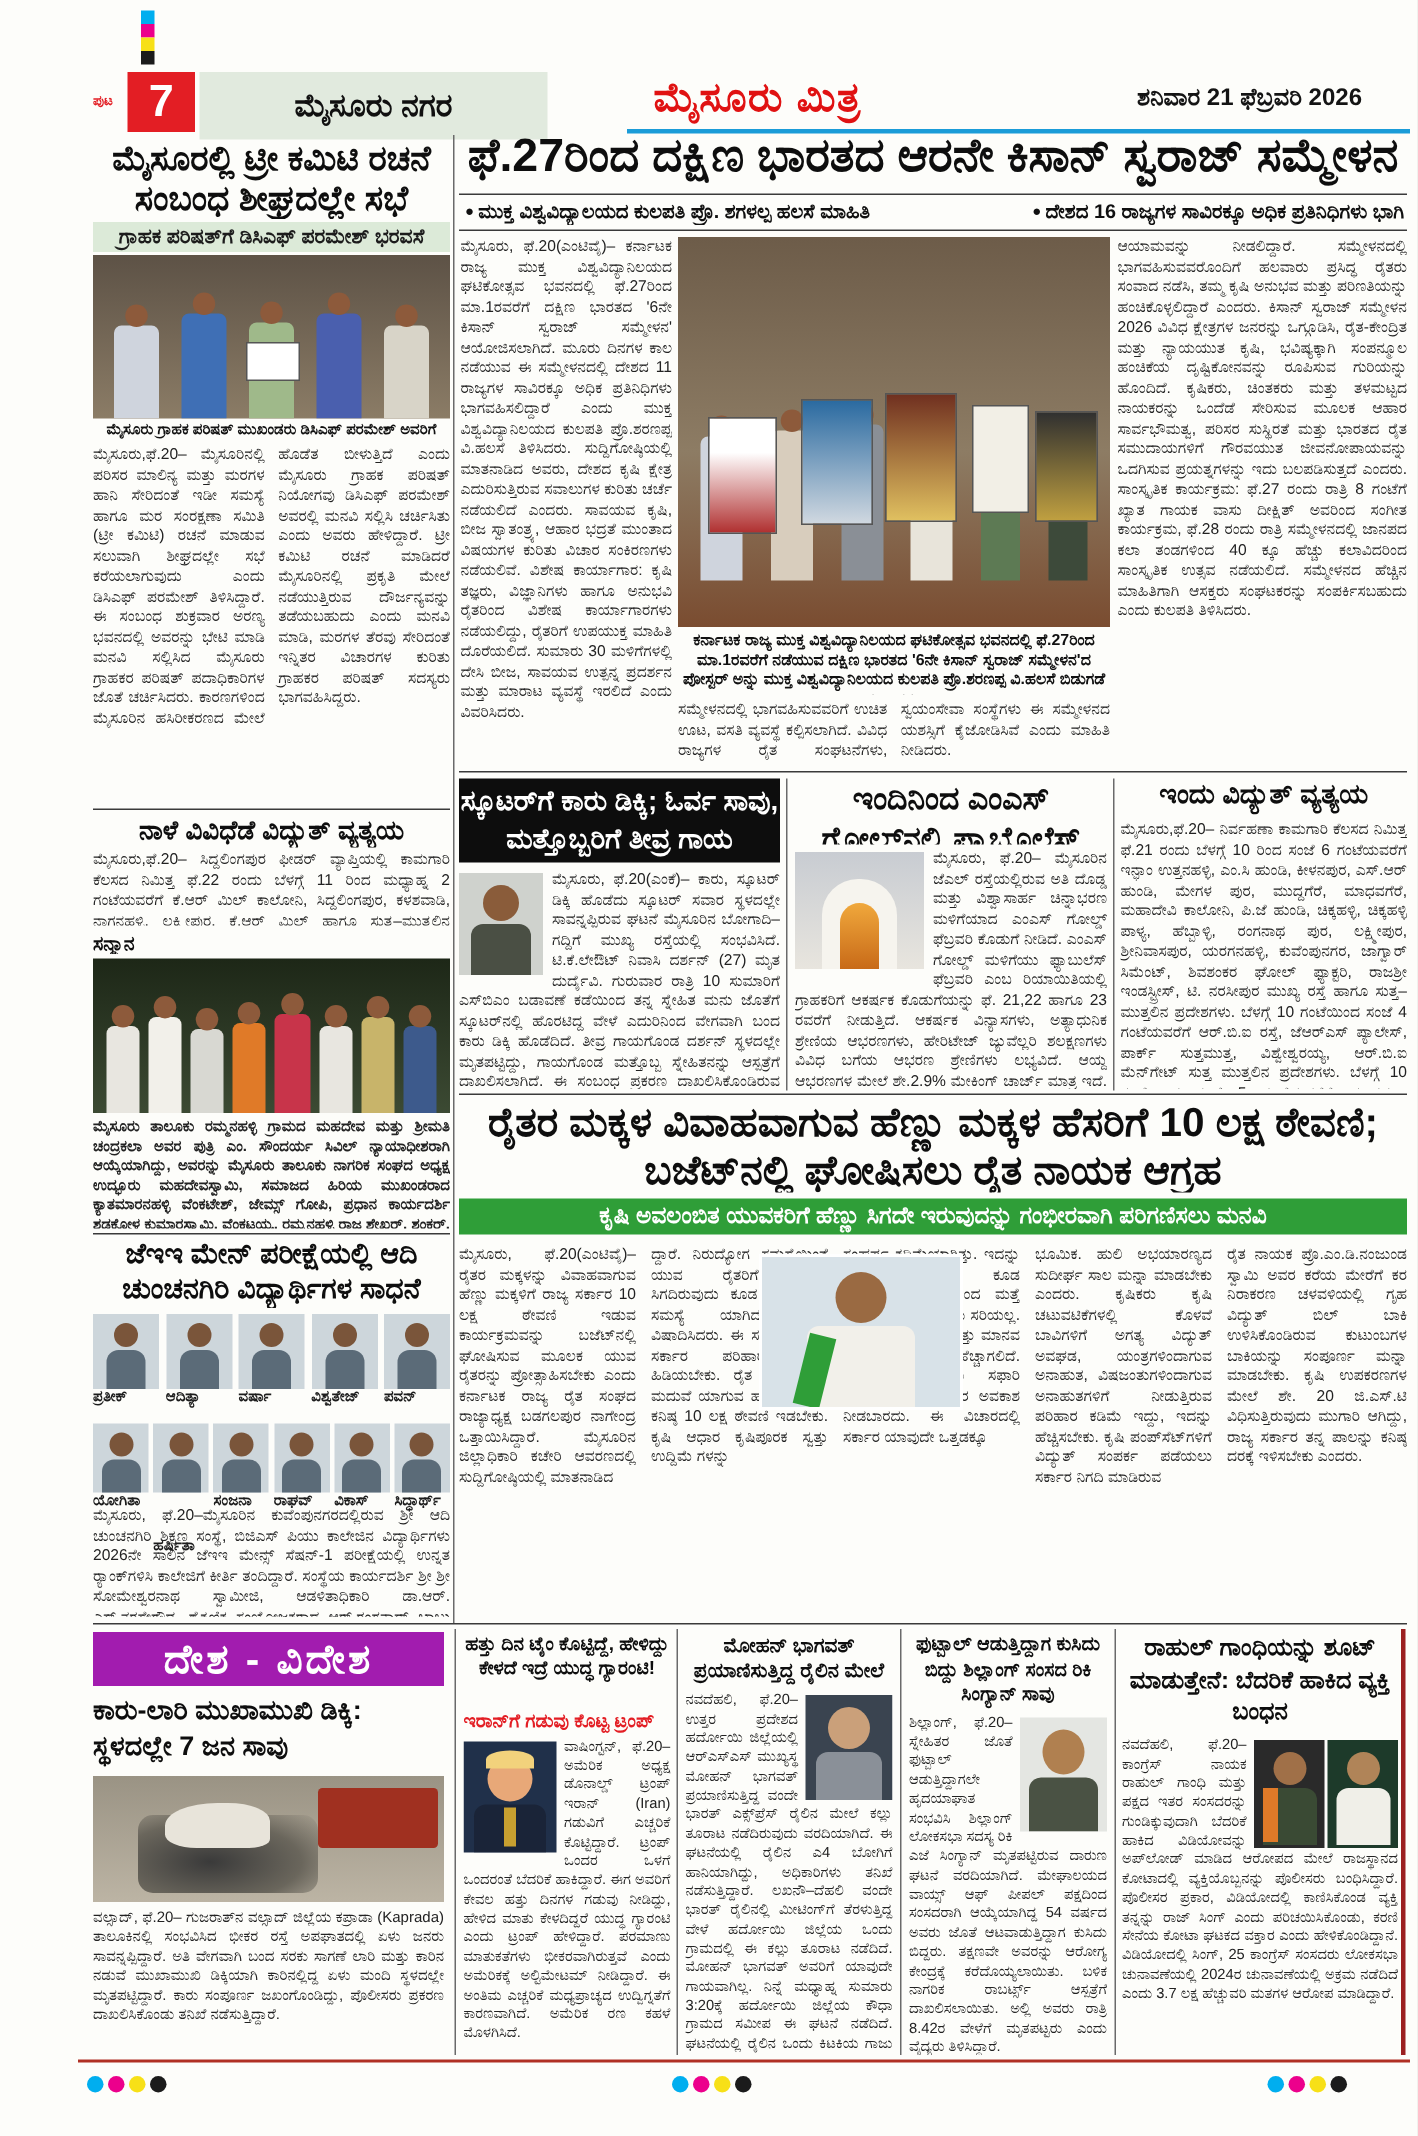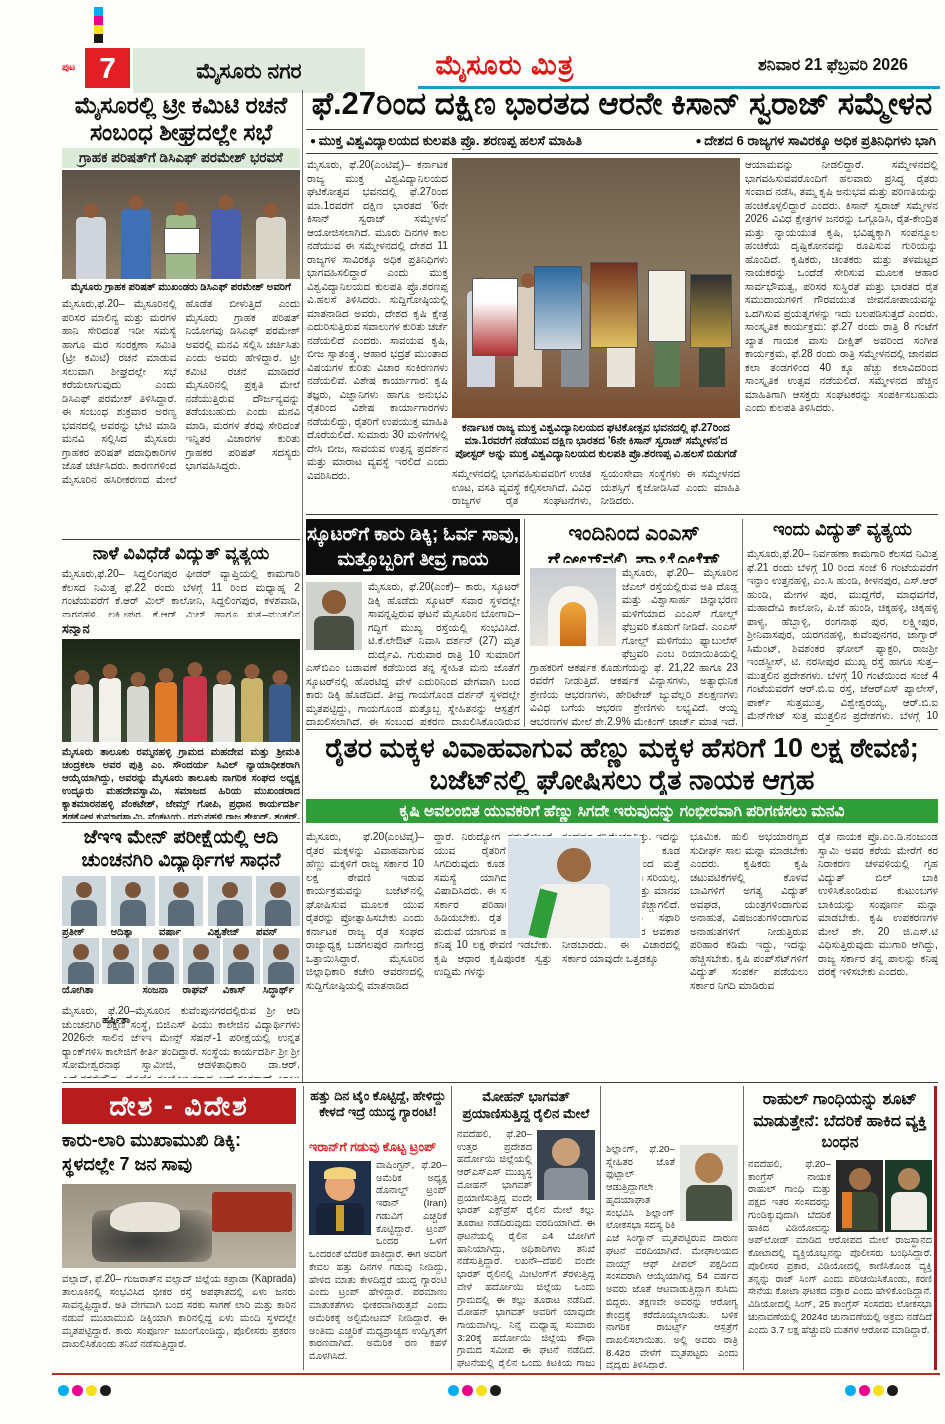--- a/index.html
+++ b/index.html
@@ -47,21 +47,21 @@
   .sph{background:#cdd6db;position:relative;overflow:hidden;}
   .sph::before{content:"";position:absolute;top:6px;left:50%;transform:translateX(-50%);
       width:16px;height:16px;border-radius:50%;background:#7a553a;}
   .sph::after{content:"";position:absolute;top:24px;left:50%;transform:translateX(-50%);
       width:26px;height:28px;border-radius:8px 8px 0 0;background:#5b6b78;}
 
   .blackbox{background:#0d0d0d;color:#fff;font-weight:bold;font-size:18.5px;line-height:1.35;
       display:flex;align-items:center;justify-content:center;text-align:center;}
   .greenband{background:#2f9e38;color:#fff;font-weight:bold;font-size:15.5px;
       display:flex;align-items:center;justify-content:center;}
-  .redband{background:#b91c1c;color:#fff;font-weight:bold;font-size:27px;letter-spacing:2px;
+  .redband{background:#a21caf;color:#fff;font-weight:bold;font-size:27px;letter-spacing:2px;
       display:flex;align-items:center;justify-content:center;}
   .redtext{color:#e31e24;}
   .bullets{display:flex;justify-content:space-between;font-weight:bold;font-size:13.2px;color:#101010;}
   .bullets span::before{content:"● ";font-size:10px;position:relative;top:-1px;}
 </style>
 </head>
 <body>
 
 <div class="page">
 
@@ -135,21 +135,21 @@
         </div>
       <div class="scell" style="width:44px;">
           <div class="sph" style="height:50px;"></div>
           <div class="namecap">ವಿಶ್ವತೇಜ್</div>
         </div>
       <div class="scell" style="width:44px;">
           <div class="sph" style="height:50px;"></div>
           <div class="namecap">ಪವನ್</div>
         </div>
     </div>
-    <div class="srow" style="margin-top:1px;font-family:Liberation Serif, serif;">
+    <div class="srow" style="margin-top:12px;font-family:Liberation Serif, serif;">
       <div class="scell" style="width:37px;">
           <div class="sph" style="height:46px;"></div>
           <div class="namecap">ಯೋಗಿತಾ</div>
         </div>
       <div class="scell" style="width:37px;gap:30px;">
           <div class="sph" style="height:46px;"></div>
           <div class="namecap">ಹರ್ಷಿತಾ</div>
         </div>
       <div class="scell" style="width:37px;">
           <div class="sph" style="height:46px;"></div>
@@ -167,22 +167,22 @@
           <div class="sph" style="height:46px;"></div>
           <div class="namecap">ಸಿದ್ಧಾರ್ಥ್</div>
         </div>
     </div>
   </div>
   <div class="abs body-txt just clip" style="left:62px;top:1004px;width:238px;height:74px;">ಮೈಸೂರು, ಫೆ.20–ಮೈಸೂರಿನ ಕುವೆಂಪುನಗರದಲ್ಲಿರುವ ಶ್ರೀ ಆದಿ ಚುಂಚನಗಿರಿ ಶಿಕ್ಷಣ ಸಂಸ್ಥೆ, ಬಿಜಿಎಸ್ ಪಿಯು ಕಾಲೇಜಿನ ವಿದ್ಯಾರ್ಥಿಗಳು 2026ನೇ ಸಾಲಿನ ಜೆಇಇ ಮೇನ್ಸ್ ಸೆಷನ್-1 ಪರೀಕ್ಷೆಯಲ್ಲಿ ಉನ್ನತ ರ‍್ಯಾಂಕ್‌ಗಳಿಸಿ ಕಾಲೇಜಿಗೆ ಕೀರ್ತಿ ತಂದಿದ್ದಾರೆ. ಸಂಸ್ಥೆಯ ಕಾರ್ಯದರ್ಶಿ ಶ್ರೀ ಶ್ರೀ ಸೋಮೇಶ್ವರನಾಥ ಸ್ವಾಮೀಜಿ, ಆಡಳಿತಾಧಿಕಾರಿ ಡಾ.ಆರ್. ಎಸ್.ನರಸೇಗೌಡ, ಶೈಕ್ಷಣಿಕ ಸಂಯೋಜಕರಾದ ಆರ್.ರಂಗನಾಥ್ ಬಾಬು ಮತ್ತು ಪ್ರಾಂಶುಪಾಲರು, ಉಪನ್ಯಾಸಕರು ಈ ಸಾಧನೆ ಮಾಡಿದ ವಿದ್ಯಾರ್ಥಿಗಳನ್ನು ಅಭಿನಂದಿಸಿದ್ದಾರೆ.</div>
 
   <div class="abs hl ctr clip" style="left:306px;top:86px;width:632px;height:40px;font-size:31px;">ಫೆ.27ರಿಂದ ದಕ್ಷಿಣ ಭಾರತದ ಆರನೇ ಕಿಸಾನ್ ಸ್ವರಾಜ್ ಸಮ್ಮೇಳನ</div>
   <div class="abs rule" style="left:306px;top:129px;width:632px;"></div>
   <div class="abs bullets clip" style="left:310px;top:133px;width:626px;height:17px;">
-    <span>ಮುಕ್ತ ವಿಶ್ವವಿದ್ಯಾಲಯದ ಕುಲಪತಿ ಪ್ರೊ. ಶರಣಪ್ಪ ಹಲಸೆ ಮಾಹಿತಿ</span>
-    <span>ದೇಶದ 6 ರಾಜ್ಯಗಳ ಸಾವಿರಕ್ಕೂ ಅಧಿಕ ಪ್ರತಿನಿಧಿಗಳು ಭಾಗಿ</span>
+    <span>ಮುಕ್ತ ವಿಶ್ವವಿದ್ಯಾಲಯದ ಕುಲಪತಿ ಪ್ರೊ. ಶಗಳಲ್ಪ ಹಲಸೆ ಮಾಹಿತಿ</span>
+    <span>ದೇಶದ 16 ರಾಜ್ಯಗಳ ಸಾವಿರಕ್ಕೂ ಅಧಿಕ ಪ್ರತಿನಿಧಿಗಳು ಭಾಗಿ</span>
   </div>
   <div class="abs rule" style="left:306px;top:153px;width:632px;"></div>
 
   <div class="abs body-txt just clip" style="left:307px;top:158px;width:141px;height:354px;">ಮೈಸೂರು, ಫೆ.20(ಎಂಟಿವೈ)– ಕರ್ನಾಟಕ ರಾಜ್ಯ ಮುಕ್ತ ವಿಶ್ವವಿದ್ಯಾನಿಲಯದ ಘಟಿಕೋತ್ಸವ ಭವನದಲ್ಲಿ ಫೆ.27ರಿಂದ ಮಾ.1ರವರೆಗೆ ದಕ್ಷಿಣ ಭಾರತದ '6ನೇ ಕಿಸಾನ್ ಸ್ವರಾಜ್ ಸಮ್ಮೇಳನ' ಆಯೋಜಿಸಲಾಗಿದೆ. ಮೂರು ದಿನಗಳ ಕಾಲ ನಡೆಯುವ ಈ ಸಮ್ಮೇಳನದಲ್ಲಿ ದೇಶದ 11 ರಾಜ್ಯಗಳ ಸಾವಿರಕ್ಕೂ ಅಧಿಕ ಪ್ರತಿನಿಧಿಗಳು ಭಾಗವಹಿಸಲಿದ್ದಾರೆ ಎಂದು ಮುಕ್ತ ವಿಶ್ವವಿದ್ಯಾನಿಲಯದ ಕುಲಪತಿ ಪ್ರೊ.ಶರಣಪ್ಪ ವಿ.ಹಲಸೆ ತಿಳಿಸಿದರು. ಸುದ್ದಿಗೋಷ್ಠಿಯಲ್ಲಿ ಮಾತನಾಡಿದ ಅವರು, ದೇಶದ ಕೃಷಿ ಕ್ಷೇತ್ರ ಎದುರಿಸುತ್ತಿರುವ ಸವಾಲುಗಳ ಕುರಿತು ಚರ್ಚೆ ನಡೆಯಲಿದೆ ಎಂದರು. ಸಾವಯವ ಕೃಷಿ, ಬೀಜ ಸ್ವಾತಂತ್ರ್ಯ, ಆಹಾರ ಭದ್ರತೆ ಮುಂತಾದ ವಿಷಯಗಳ ಕುರಿತು ವಿಚಾರ ಸಂಕಿರಣಗಳು ನಡೆಯಲಿವೆ. ವಿಶೇಷ ಕಾರ್ಯಾಗಾರ: ಕೃಷಿ ತಜ್ಞರು, ವಿಜ್ಞಾನಿಗಳು ಹಾಗೂ ಅನುಭವಿ ರೈತರಿಂದ ವಿಶೇಷ ಕಾರ್ಯಾಗಾರಗಳು ನಡೆಯಲಿದ್ದು, ರೈತರಿಗೆ ಉಪಯುಕ್ತ ಮಾಹಿತಿ ದೊರೆಯಲಿದೆ. ಸುಮಾರು 30 ಮಳಿಗೆಗಳಲ್ಲಿ ದೇಸಿ ಬೀಜ, ಸಾವಯವ ಉತ್ಪನ್ನ ಪ್ರದರ್ಶನ ಮತ್ತು ಮಾರಾಟ ವ್ಯವಸ್ಥೆ ಇರಲಿದೆ ಎಂದು ವಿವರಿಸಿದರು.</div>
 
   <div class="ph" style="left:452px;top:158px;width:288px;height:260px;background:linear-gradient(180deg,#6d5c49 0%,#8d7c64 55%,#7a4c30 100%);">
     <div class="frow" style="height:88%;">
       <div class="fig" style="width:28px;height:96px;background:#cfd4dd;"></div>
       <div class="fig" style="width:28px;height:100px;background:#d8cdbd;"></div>
       <div class="fig" style="width:28px;height:104px;background:#8a8f96;"></div>
@@ -275,20 +275,21 @@
 
   <div class="abs hl ctr clip" style="left:457px;top:1088px;width:138px;height:36px;font-size:13.4px;line-height:1.3;">ಮೋಹನ್ ಭಾಗವತ್ ಪ್ರಯಾಣಿಸುತ್ತಿದ್ದ ರೈಲಿನ ಮೇಲೆ ಕಲ್ಲು ತೂರಾಟ</div>
   <div class="abs clip" style="left:457px;top:1128px;width:138px;height:242px;">
     <div class="portrait" style="float:right;position:relative;width:58px;height:70px;margin:2px 0 2px 5px;background:#3a4450;">
       <div class="head" style="top:8px;width:28px;height:28px;background:#caa07a;"></div>
       <div class="torso" style="top:38px;width:44px;height:32px;background:#8a9098;"></div>
     </div>
     <div class="body-txt just" style="font-size:9.8px;">ನವದೆಹಲಿ, ಫೆ.20– ಉತ್ತರ ಪ್ರದೇಶದ ಹರ್ದೋಯಿ ಜಿಲ್ಲೆಯಲ್ಲಿ ಆರ್‌ಎಸ್‌ಎಸ್ ಮುಖ್ಯಸ್ಥ ಮೋಹನ್ ಭಾಗವತ್ ಪ್ರಯಾಣಿಸುತ್ತಿದ್ದ ವಂದೇ ಭಾರತ್ ಎಕ್ಸ್‌ಪ್ರೆಸ್ ರೈಲಿನ ಮೇಲೆ ಕಲ್ಲು ತೂರಾಟ ನಡೆದಿರುವುದು ವರದಿಯಾಗಿದೆ. ಈ ಘಟನೆಯಲ್ಲಿ ರೈಲಿನ ಎ4 ಬೋಗಿಗೆ ಹಾನಿಯಾಗಿದ್ದು, ಅಧಿಕಾರಿಗಳು ತನಿಖೆ ನಡೆಸುತ್ತಿದ್ದಾರೆ. ಲಖನೌ–ದೆಹಲಿ ವಂದೇ ಭಾರತ್ ರೈಲಿನಲ್ಲಿ ಮೀಟಿಂಗ್‌ಗೆ ತೆರಳುತ್ತಿದ್ದ ವೇಳೆ ಹರ್ದೋಯಿ ಜಿಲ್ಲೆಯ ಒಂದು ಗ್ರಾಮದಲ್ಲಿ ಈ ಕಲ್ಲು ತೂರಾಟ ನಡೆದಿದೆ. ಮೋಹನ್ ಭಾಗವತ್ ಅವರಿಗೆ ಯಾವುದೇ ಗಾಯವಾಗಿಲ್ಲ. ನಿನ್ನೆ ಮಧ್ಯಾಹ್ನ ಸುಮಾರು 3:20ಕ್ಕೆ ಹರ್ದೋಯಿ ಜಿಲ್ಲೆಯ ಕೌಧಾ ಗ್ರಾಮದ ಸಮೀಪ ಈ ಘಟನೆ ನಡೆದಿದೆ. ಘಟನೆಯಲ್ಲಿ ರೈಲಿನ ಒಂದು ಕಿಟಕಿಯ ಗಾಜು ಒಡೆದಿದೆ.</div>
   </div>
 
+  <div class="abs hl ctr clip" style="left:606px;top:1088px;width:132px;height:52px;font-size:12.8px;line-height:1.3;">ಫುಟ್ಬಾಲ್ ಆಡುತ್ತಿದ್ದಾಗ ಕುಸಿದು ಬಿದ್ದು ಶಿಲ್ಲಾಂಗ್ ಸಂಸದ ರಿಕಿ ಸಿಂಗ್ಯಾನ್ ಸಾವು</div>
   <div class="abs clip" style="left:606px;top:1143px;width:132px;height:227px;">
     <div class="portrait" style="float:right;position:relative;width:58px;height:76px;margin:2px 0 2px 5px;background:#e4e6e2;">
       <div class="head" style="top:8px;width:28px;height:30px;background:#b08050;"></div>
       <div class="torso" style="top:40px;width:46px;height:36px;background:#4a5244;"></div>
     </div>
     <div class="body-txt just" style="font-size:9.8px;">ಶಿಲ್ಲಾಂಗ್, ಫೆ.20– ಸ್ನೇಹಿತರ ಜೊತೆ ಫುಟ್ಬಾಲ್ ಆಡುತ್ತಿದ್ದಾಗಲೇ ಹೃದಯಾಘಾತ ಸಂಭವಿಸಿ ಶಿಲ್ಲಾಂಗ್ ಲೋಕಸಭಾ ಸದಸ್ಯ ರಿಕಿ ಎಜೆ ಸಿಂಗ್ಯಾನ್ ಮೃತಪಟ್ಟಿರುವ ದಾರುಣ ಘಟನೆ ವರದಿಯಾಗಿದೆ. ಮೇಘಾಲಯದ ವಾಯ್ಸ್ ಆಫ್ ಪೀಪಲ್ ಪಕ್ಷದಿಂದ ಸಂಸದರಾಗಿ ಆಯ್ಕೆಯಾಗಿದ್ದ 54 ವರ್ಷದ ಅವರು ಜೊತೆ ಆಟವಾಡುತ್ತಿದ್ದಾಗ ಕುಸಿದು ಬಿದ್ದರು. ತಕ್ಷಣವೇ ಅವರನ್ನು ಆರೋಗ್ಯ ಕೇಂದ್ರಕ್ಕೆ ಕರೆದೊಯ್ಯಲಾಯಿತು. ಬಳಿಕ ನಾಗರಿಕ ರಾಬರ್ಟ್ಸ್ ಆಸ್ಪತ್ರೆಗೆ ದಾಖಲಿಸಲಾಯಿತು. ಅಲ್ಲಿ ಅವರು ರಾತ್ರಿ 8.42ರ ವೇಳೆಗೆ ಮೃತಪಟ್ಟರು ಎಂದು ವೈದ್ಯರು ತಿಳಿಸಿದ್ದಾರೆ.</div>
   </div>
 
   <div class="abs hl ctr clip" style="left:748px;top:1088px;width:184px;height:66px;font-size:16px;line-height:1.35;">ರಾಹುಲ್ ಗಾಂಧಿಯನ್ನು ಶೂಟ್ ಮಾಡುತ್ತೇನೆ: ಬೆದರಿಕೆ ಹಾಕಿದ ವ್ಯಕ್ತಿ ಬಂಧನ</div>
   <div class="abs clip" style="left:748px;top:1158px;width:184px;height:212px;">

